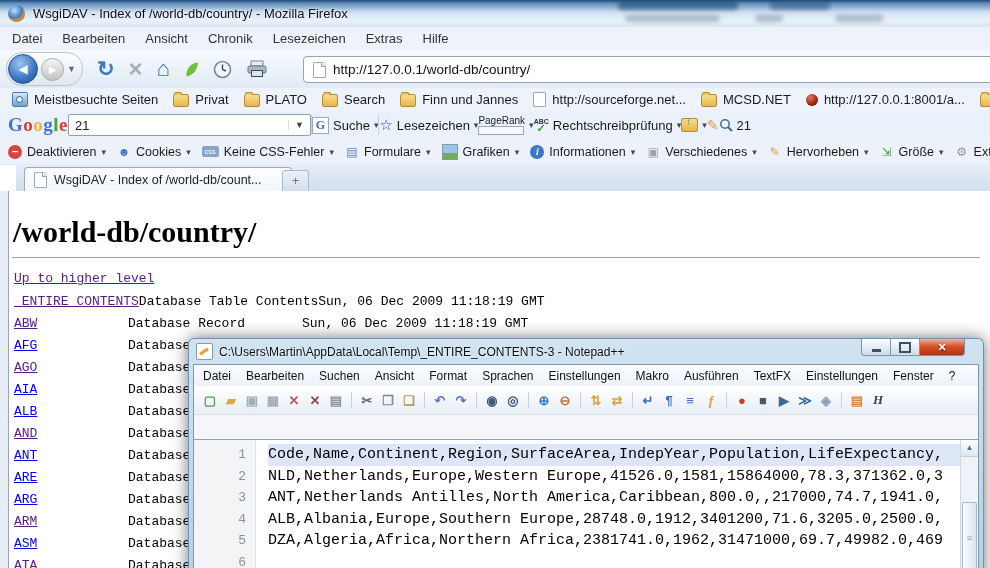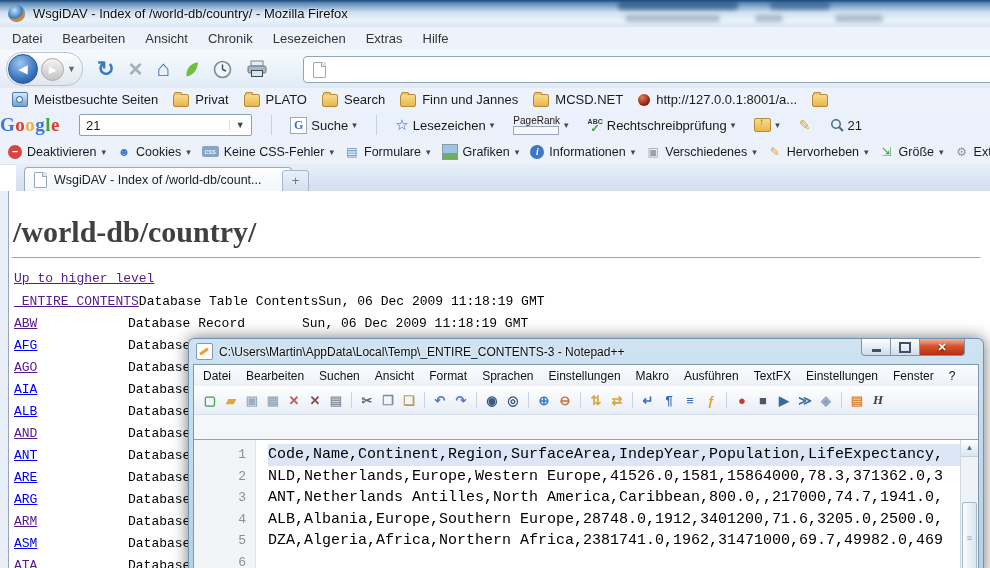--- a/index.html
+++ b/index.html
@@ -39,21 +39,21 @@
   .urlbar{position:absolute;left:303px;top:6px;width:760px;height:25px;background:#fff;
     border:1px solid #94a4b8;border-radius:4px;display:flex;align-items:center;gap:7px;padding:0 9px;font-size:13.5px;color:#111;}
   .page-icon{width:11px;height:14px;background:#fff;border:1px solid #9aa8b8;border-radius:1px;position:relative;flex:none;}
   .page-icon::after{content:"";position:absolute;right:-1px;top:-1px;width:4px;height:4px;background:#dce4ec;border-left:1px solid #9aa8b8;border-bottom:1px solid #9aa8b8;}
 
   .ff-bookmarks{position:absolute;left:0;top:88px;right:0;height:23px;background:#eef3fb;
     border-bottom:1px solid #e2e9f3;display:flex;align-items:center;gap:7px;padding-left:8px;}
   .bm-item{display:flex;align-items:center;gap:6px;padding:0 4px;white-space:nowrap;}
 
   .ff-google{position:absolute;left:0;top:111px;right:0;height:28px;background:#ebf1fa;
-    border-bottom:1px solid #dfe7f2;display:flex;align-items:center;gap:19px;}
+    border-bottom:1px solid #dfe7f2;display:flex;align-items:center;gap:0;padding-left:8px;}
   .glogo{font-family:"Liberation Serif",serif;font-weight:bold;font-size:19px;letter-spacing:.5px;}
   .gsearch{width:235px;height:20px;background:#fff;border:1px solid #8ca0b4;border-radius:2px;
     display:flex;align-items:center;padding-left:6px;font-size:13px;}
   .gsearch .dd{margin-left:auto;padding:0 6px;color:#444;font-size:9px;border-left:1px solid #d4dce4;}
   .vsep{width:1px;height:20px;background:#c6d2de;}
   .gbtn{display:flex;align-items:center;gap:4px;white-space:nowrap;}
   .dd{font-size:9px;color:#445;}
   .gbadge{width:15px;height:15px;background:#fff;border:1px solid #9ab;color:#3b6fc4;
     font:bold 12px "Liberation Serif",serif;text-align:center;line-height:15px;}
   .star{color:#2a52c8;font-size:15px;}
@@ -86,21 +86,21 @@
     border:1px solid #9aaabf;border-bottom:none;border-radius:4px 4px 0 0;
     display:flex;align-items:center;gap:7px;padding:0 9px;font-size:12.5px;font-weight:bold;color:#222;}
   .ff-newtab{position:absolute;left:266px;top:6px;width:25px;height:21px;
     background:linear-gradient(#e9f0f8,#d3dfee);border:1px solid #a8b8cc;border-radius:3px 3px 0 0;
     color:#66788a;text-align:center;line-height:19px;font-size:13px;}
 
   
   .ff-content{position:absolute;left:0;top:191px;right:0;bottom:0;background:#fff;}
   .content-edge{position:absolute;left:0;top:0;bottom:0;width:8px;background:#e7eef7;border-right:1px solid #98a4b4;}
   .dir-heading{position:absolute;left:13px;top:4px;font-family:"Liberation Serif",serif;
-    font-size:30px;font-weight:bold;color:#404040;}
+    font-size:30px;font-weight:bold;color:#000000;}
   .dir-hr{position:absolute;left:12px;top:66px;right:10px;border-top:1px solid #9aa4b0;}
   .mono{font-family:"Liberation Mono",monospace;}
   .up-link{position:absolute;left:14px;top:80px;font-size:13px;}
   .lnk{color:#0000ee;text-decoration:underline;}
   .lnk.visited{color:#551a8b;}
   .dir-table{position:absolute;left:14px;top:103px;right:0;font-size:13px;}
   .dir-row{height:22px;display:flex;white-space:pre;align-items:baseline;}
   .dir-row .name{display:inline-block;min-width:114px;}
   .dir-row .desc{display:inline-block;min-width:174px;color:#000;}
   .dir-row .date{color:#000;}
@@ -208,20 +208,21 @@
     <span class="navicon">
       <svg width="22" height="18" viewBox="0 0 22 18">
           <rect x="5" y="1" width="12" height="5" fill="#e8ecf0" stroke="#7a8696"></rect>
           <rect x="2" y="6" width="18" height="7" rx="1.5" fill="#aab6c2" stroke="#6a7686"></rect>
           <rect x="5" y="10" width="12" height="7" fill="#3a4a5a"></rect>
           <rect x="6" y="11" width="10" height="5" fill="#d8e4f0"></rect>
         </svg>
     </span>
     <div class="urlbar">
       <span class="page-icon"></span>
+      <span class="nowrap">http://127.0.0.1/world-db/country/</span>
     </div>
   </div>
 
   <div class="ff-bookmarks">
 
       <span class="bm-item">
         <span class="bm-icon ic-smart-folder-icon"></span>
         <span>Meistbesuchte Seiten</span>
       </span>
 
@@ -238,20 +239,24 @@
       <span class="bm-item">
         <span class="bm-icon ic-folder-icon"></span>
         <span>Search</span>
       </span>
 
       <span class="bm-item">
         <span class="bm-icon ic-folder-icon"></span>
         <span>Finn und Jannes</span>
       </span>
 
+      <span class="bm-item">
+        <span class="bm-icon ic-page-icon"></span>
+        <span>http://sourceforge.net...</span>
+      </span>
 
       <span class="bm-item">
         <span class="bm-icon ic-folder-icon"></span>
         <span>MCSD.NET</span>
       </span>
 
       <span class="bm-item">
         <span class="bm-icon ic-red-globe-icon"></span>
         <span>http://127.0.0.1:8001/a...</span>
       </span>

